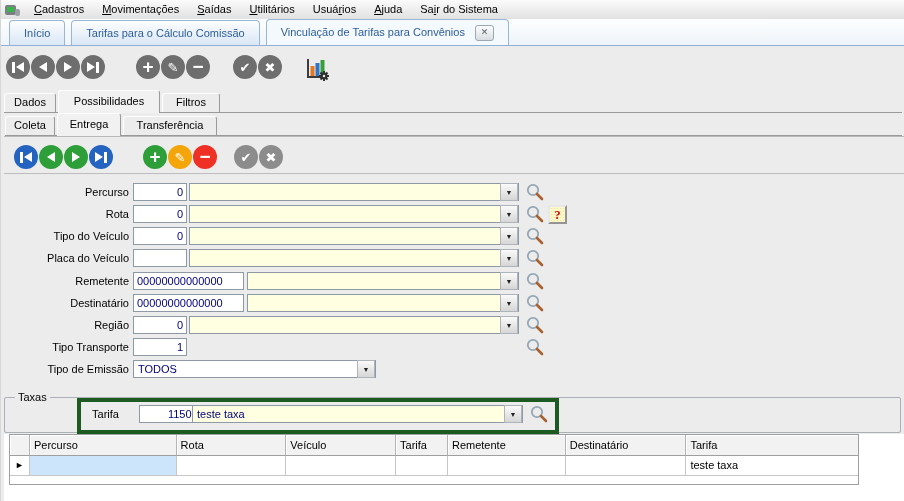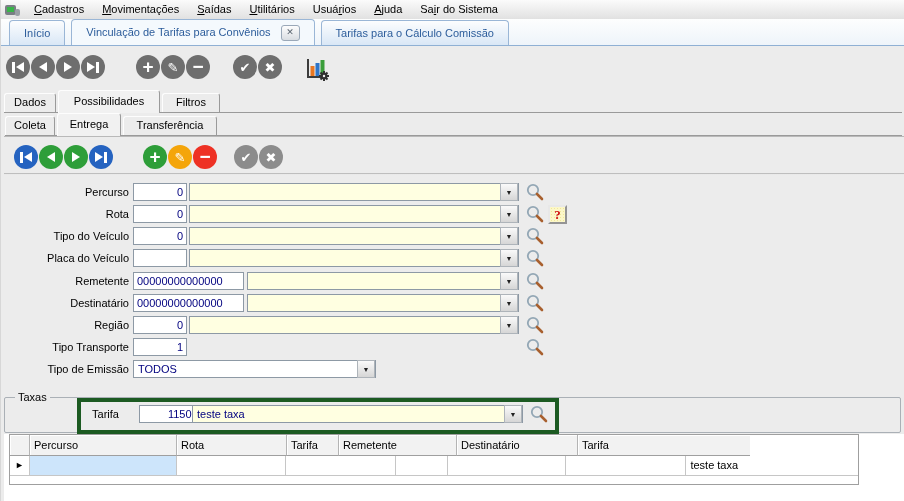--- a/index.html
+++ b/index.html
@@ -103,27 +103,27 @@
     <div class="mitem"><span></span><u>U</u><span>tilitários</span></div>
     <div class="mitem"><span>Usuá</span><u>r</u><span>ios</span></div>
     <div class="mitem"><span></span><u>A</u><span>juda</span></div>
     <div class="mitem"><span>Sa</span><u>i</u><span>r do Sistema</span></div>
   </div>
 
   <div class="doctabs">
     <div class="dtab">
         <span>Início</span>
       </div>
+    <div class="dtab">
+        <span>Tarifas para o Cálculo Comissão</span>
+      </div>
     <div class="dtab active">
       <span>Vinculação de Tarifas para Convênios</span>
       <span class="tabclose">✕</span>
     </div>
-    <div class="dtab">
-        <span>Tarifas para o Cálculo Comissão</span>
-      </div>
   </div>
 
   <div>
     <div class="cbtn c-dgray" style="left:5px;top:55px">
         <span class="vbar"></span>
         <span class="gap1"></span>
         <span class="tri-l"></span>
       </div>
     <div class="cbtn c-dgray" style="left:30px;top:55px">
         <span class="tri-l"></span>
@@ -361,20 +361,21 @@
     </div>
   </div>
   <div class="hilite"></div>
 
   <div class="gridwhite"></div>
   <div class="grid">
     <div class="grow ghead">
       <div class="gcell" style="width:20px"></div>
       <div class="gcell" style="width:147px">Percurso</div>
       <div class="gcell" style="width:110px">Rota</div>
+      <div class="gcell" style="width:110px">Veículo</div>
       <div class="gcell" style="width:52px">Tarifa</div>
       <div class="gcell" style="width:118px">Remetente</div>
       <div class="gcell" style="width:121px">Destinatário</div>
       <div class="gcell" style="width:172px;border-right:none">Tarifa</div>
     </div>
     <div class="grow gdata">
       <div class="gcell indcell" style="width:20px">
           <span style="font-size:9px">►</span>
         </div>
       <div class="gcell selcell" style="width:147px"></div>

